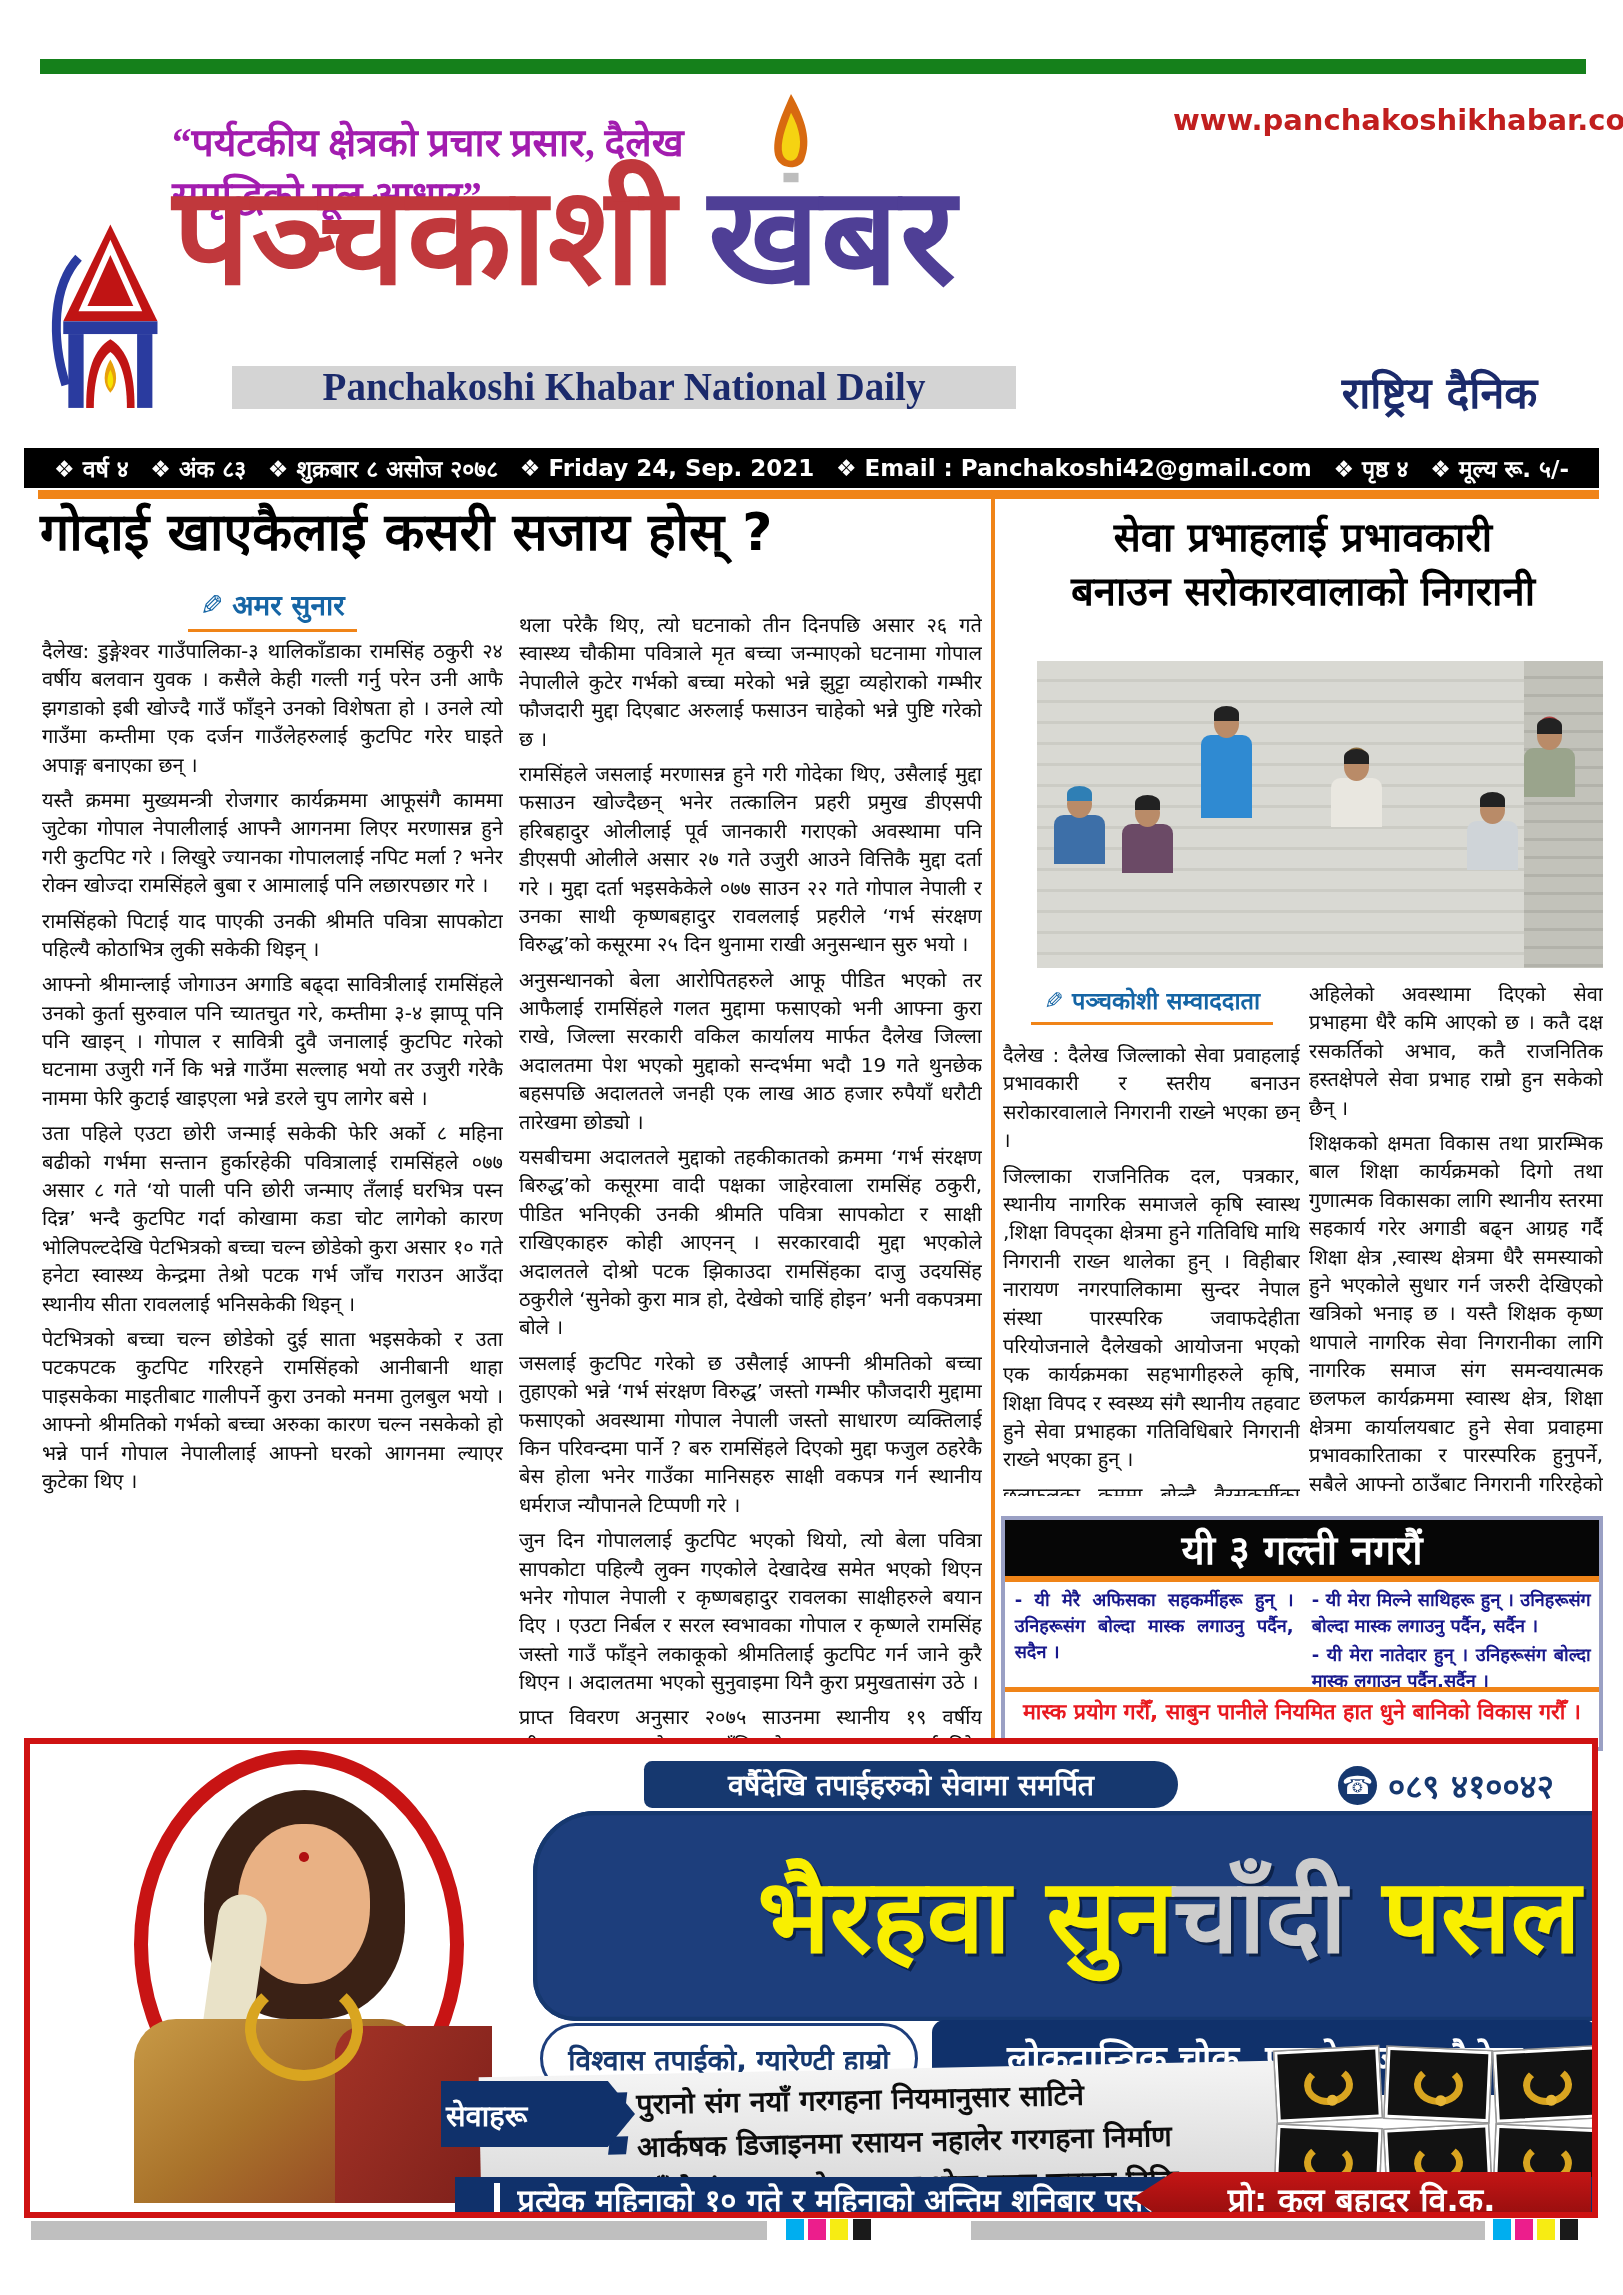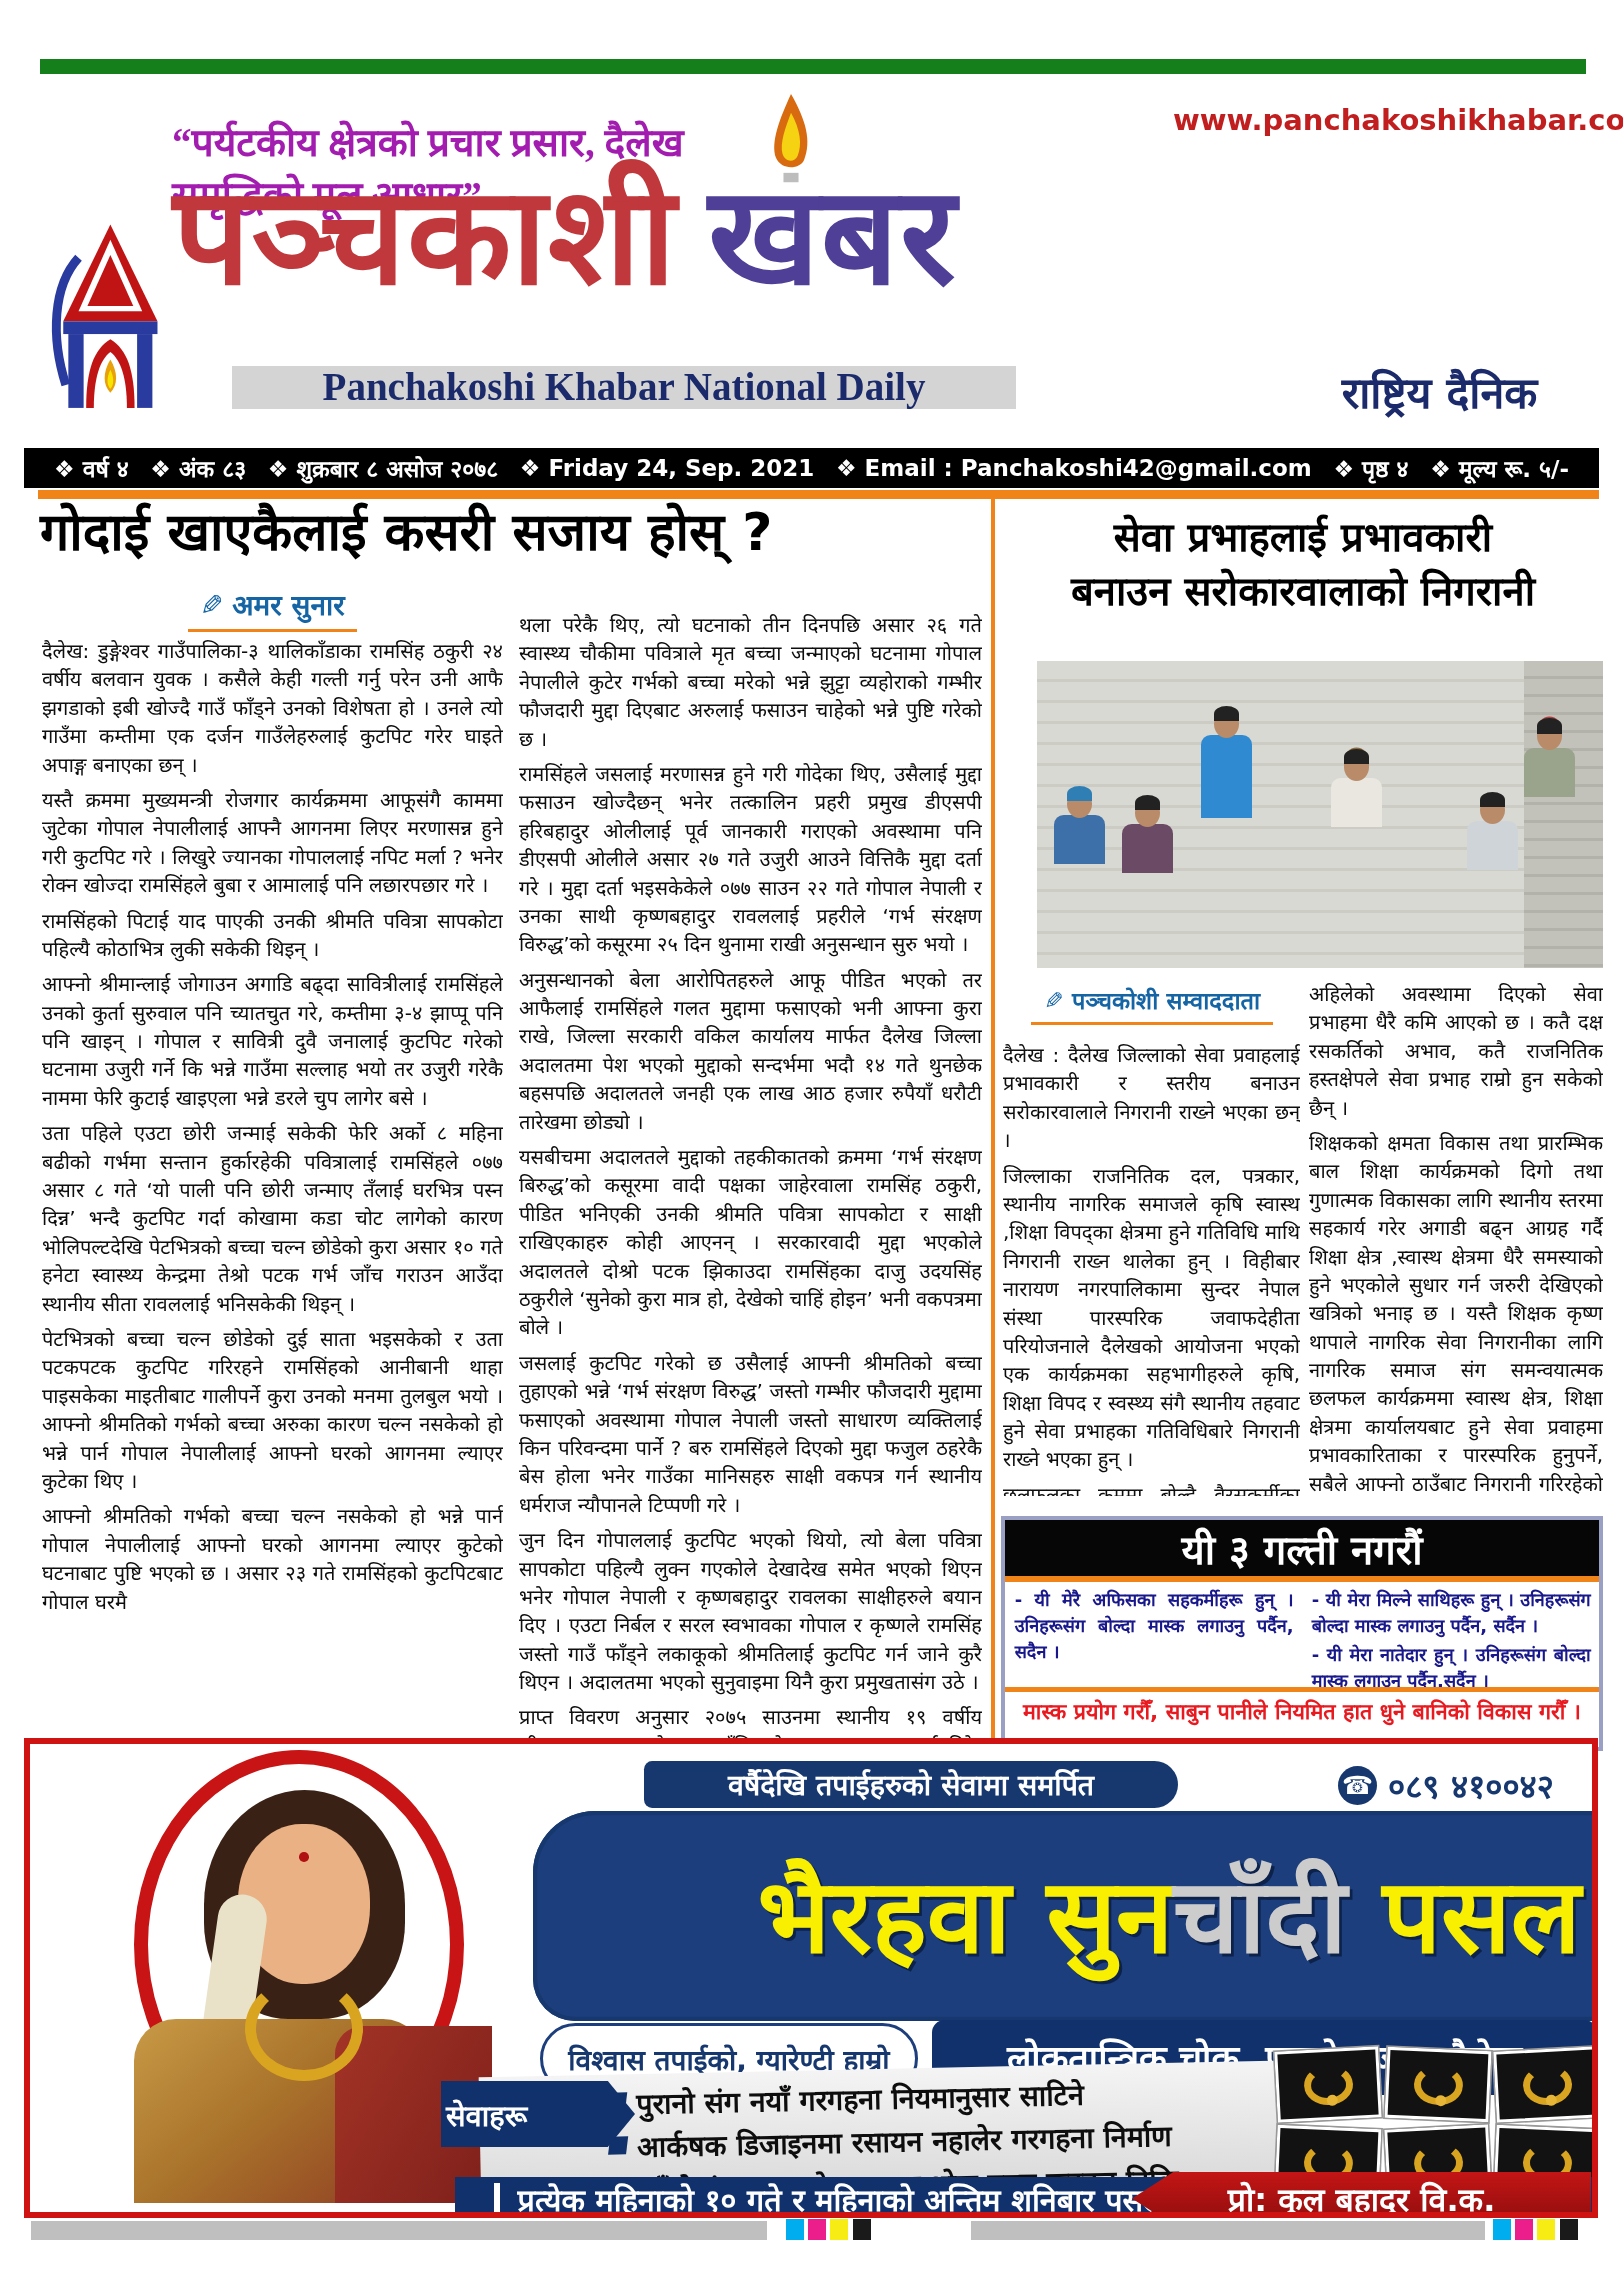--- a/index.html
+++ b/index.html
@@ -198,26 +198,25 @@
     <span class="bl-underline"><span class="pen">✎</span><span>अमर सुनार</span></span>
   </div>
 
   <div class="abs col lead-col1">
       <p>दैलेख: डुङ्गेश्वर गाउँपालिका-३ थालिकाँडाका रामसिंह ठकुरी २४ वर्षीय बलवान युवक । कसैले केही गल्ती गर्नु परेन उनी आफै झगडाको इबी खोज्दै गाउँ फाँड्ने उनको विशेषता हो । उनले त्यो गाउँमा कम्तीमा एक दर्जन गाउँलेहरुलाई कुटपिट गरेर घाइते अपाङ्ग बनाएका छन् ।</p>
       <p>यस्तै क्रममा मुख्यमन्त्री रोजगार कार्यक्रममा आफूसंगै काममा जुटेका गोपाल नेपालीलाई आफ्नै आगनमा लिएर मरणासन्न हुने गरी कुटपिट गरे । लिखुरे ज्यानका गोपाललाई नपिट मर्ला ? भनेर रोक्न खोज्दा रामसिंहले बुबा र आमालाई पनि लछारपछार गरे ।</p>
       <p>रामसिंहको पिटाई याद पाएकी उनकी श्रीमति पवित्रा सापकोटा पहिल्यै कोठाभित्र लुकी सकेकी थिइन् ।</p>
       <p>आफ्नो श्रीमान्लाई जोगाउन अगाडि बढ्दा सावित्रीलाई रामसिंहले उनको कुर्ता सुरुवाल पनि च्यातचुत गरे, कम्तीमा ३-४ झाप्पू पनि पनि खाइन् । गोपाल र सावित्री दुवै जनालाई कुटपिट गरेको घटनामा उजुरी गर्ने कि भन्ने गाउँमा सल्लाह भयो तर उजुरी गरेकै नाममा फेरि कुटाई खाइएला भन्ने डरले चुप लागेर बसे ।</p>
       <p>उता पहिले एउटा छोरी जन्माई सकेकी फेरि अर्को ८ महिना बढीको गर्भमा सन्तान हुर्कारहेकी पवित्रालाई रामसिंहले ०७७ असार ८ गते ‘यो पाली पनि छोरी जन्माए तँलाई घरभित्र पस्न दिन्न’ भन्दै कुटपिट गर्दा कोखामा कडा चोट लागेको कारण भोलिपल्टदेखि पेटभित्रको बच्चा चल्न छोडेको कुरा असार १० गते हनेटा स्वास्थ्य केन्द्रमा तेश्रो पटक गर्भ जाँच गराउन आउँदा स्थानीय सीता रावललाई भनिसकेकी थिइन् ।</p>
       <p>पेटभित्रको बच्चा चल्न छोडेको दुई साता भइसकेको र उता पटकपटक कुटपिट गरिरहने रामसिंहको आनीबानी थाहा पाइसकेका माइतीबाट गालीपर्ने कुरा उनको मनमा तुलबुल भयो । आफ्नो श्रीमतिको गर्भको बच्चा अरुका कारण चल्न नसकेको हो भन्ने पार्न गोपाल नेपालीलाई आफ्नो घरको आगनमा ल्याएर कुटेका थिए ।</p>
-      <p>आफ्नो श्रीमतिको गर्भको बच्चा चल्न नसकेको हो भन्ने पार्न गोपाल नेपालीलाई आफ्नो घरको आगनमा ल्याएर कुटेको घटनाबाट पुष्टि भएको छ । असार २३ गते रामसिंहको कुटपिटबाट गोपाल घरमै</p>
     </div>
   <div class="abs col lead-col2">
       <p>थला परेकै थिए, त्यो घटनाको तीन दिनपछि असार २६ गते स्वास्थ्य चौकीमा पवित्राले मृत बच्चा जन्माएको घटनामा गोपाल नेपालीले कुटेर गर्भको बच्चा मरेको भन्ने झुट्टा व्यहोराको गम्भीर फौजदारी मुद्दा दिएबाट अरुलाई फसाउन चाहेको भन्ने पुष्टि गरेको छ ।</p>
       <p>रामसिंहले जसलाई मरणासन्न हुने गरी गोदेका थिए, उसैलाई मुद्दा फसाउन खोज्दैछन् भनेर तत्कालिन प्रहरी प्रमुख डीएसपी हरिबहादुर ओलीलाई पूर्व जानकारी गराएको अवस्थामा पनि डीएसपी ओलीले असार २७ गते उजुरी आउने वित्तिकै मुद्दा दर्ता गरे । मुद्दा दर्ता भइसकेकेले ०७७ साउन २२ गते गोपाल नेपाली र उनका साथी कृष्णबहादुर रावललाई प्रहरीले ‘गर्भ संरक्षण विरुद्ध’को कसूरमा २५ दिन थुनामा राखी अनुसन्धान सुरु भयो ।</p>
-      <p>अनुसन्धानको बेला आरोपितहरुले आफू पीडित भएको तर आफैलाई रामसिंहले गलत मुद्दामा फसाएको भनी आफ्ना कुरा राखे, जिल्ला सरकारी वकिल कार्यालय मार्फत दैलेख जिल्ला अदालतमा पेश भएको मुद्दाको सन्दर्भमा भदौ १४ गते थुनछेक बहसपछि अदालतले जनही एक लाख आठ हजार रुपैयाँ धरौटी तारेखमा छोड्यो ।</p>
+      <p>अनुसन्धानको बेला आरोपितहरुले आफू पीडित भएको तर आफैलाई रामसिंहले गलत मुद्दामा फसाएको भनी आफ्ना कुरा राखे, जिल्ला सरकारी वकिल कार्यालय मार्फत दैलेख जिल्ला अदालतमा पेश भएको मुद्दाको सन्दर्भमा भदौ 19 गते थुनछेक बहसपछि अदालतले जनही एक लाख आठ हजार रुपैयाँ धरौटी तारेखमा छोड्यो ।</p>
       <p>यसबीचमा अदालतले मुद्दाको तहकीकातको क्रममा ‘गर्भ संरक्षण बिरुद्ध’को कसूरमा वादी पक्षका जाहेरवाला रामसिंह ठकुरी, पीडित भनिएकी उनकी श्रीमति पवित्रा सापकोटा र साक्षी राखिएकाहरु कोही आएनन् । सरकारवादी मुद्दा भएकोले अदालतले दोश्रो पटक झिकाउदा रामसिंहका दाजु उदयसिंह ठकुरीले ‘सुनेको कुरा मात्र हो, देखेको चाहिं होइन’ भनी वकपत्रमा बोले ।</p>
       <p>जसलाई कुटपिट गरेको छ उसैलाई आफ्नी श्रीमतिको बच्चा तुहाएको भन्ने ‘गर्भ संरक्षण विरुद्ध’ जस्तो गम्भीर फौजदारी मुद्दामा फसाएको अवस्थामा गोपाल नेपाली जस्तो साधारण व्यक्तिलाई किन परिवन्दमा पार्ने ? बरु रामसिंहले दिएको मुद्दा फजुल ठहरेकै बेस होला भनेर गाउँका मानिसहरु साक्षी वकपत्र गर्न स्थानीय धर्मराज न्यौपानले टिप्पणी गरे ।</p>
       <p>जुन दिन गोपाललाई कुटपिट भएको थियो, त्यो बेला पवित्रा सापकोटा पहिल्यै लुक्न गएकोले देखादेख समेत भएको थिएन भनेर गोपाल नेपाली र कृष्णबहादुर रावलका साक्षीहरुले बयान दिए । एउटा निर्बल र सरल स्वभावका गोपाल र कृष्णले रामसिंह जस्तो गाउँ फाँड्ने लकाकूको श्रीमतिलाई कुटपिट गर्न जाने कुरै थिएन । अदालतमा भएको सुनुवाइमा यिनै कुरा प्रमुखतासंग उठे ।</p>
       <p>प्राप्त विवरण अनुसार २०७५ साउनमा स्थानीय १९ वर्षीय भीमबहादुर रावलको ढाड भाँचिएको मुद्दामा उपचार खर्च तिरेर मुक्ति पाएका थिए, त्यस्तै २०७६ जेठमा मजदूरी गर्न संगै भारतको अलमोडा पुगेको २९ वर्षीय चन्द्रबहादुर रावलको खुट्टा भाँचेर औषधि खर्च समेत व्यहोर्न इन्कार गरेका थिए ।</p>
     </div>
 
   <div class="abs sec-headline">
     <div>सेवा प्रभाहलाई प्रभावकारी</div>
     <div>बनाउन सरोकारवालाको निगरानी</div>
   </div>

